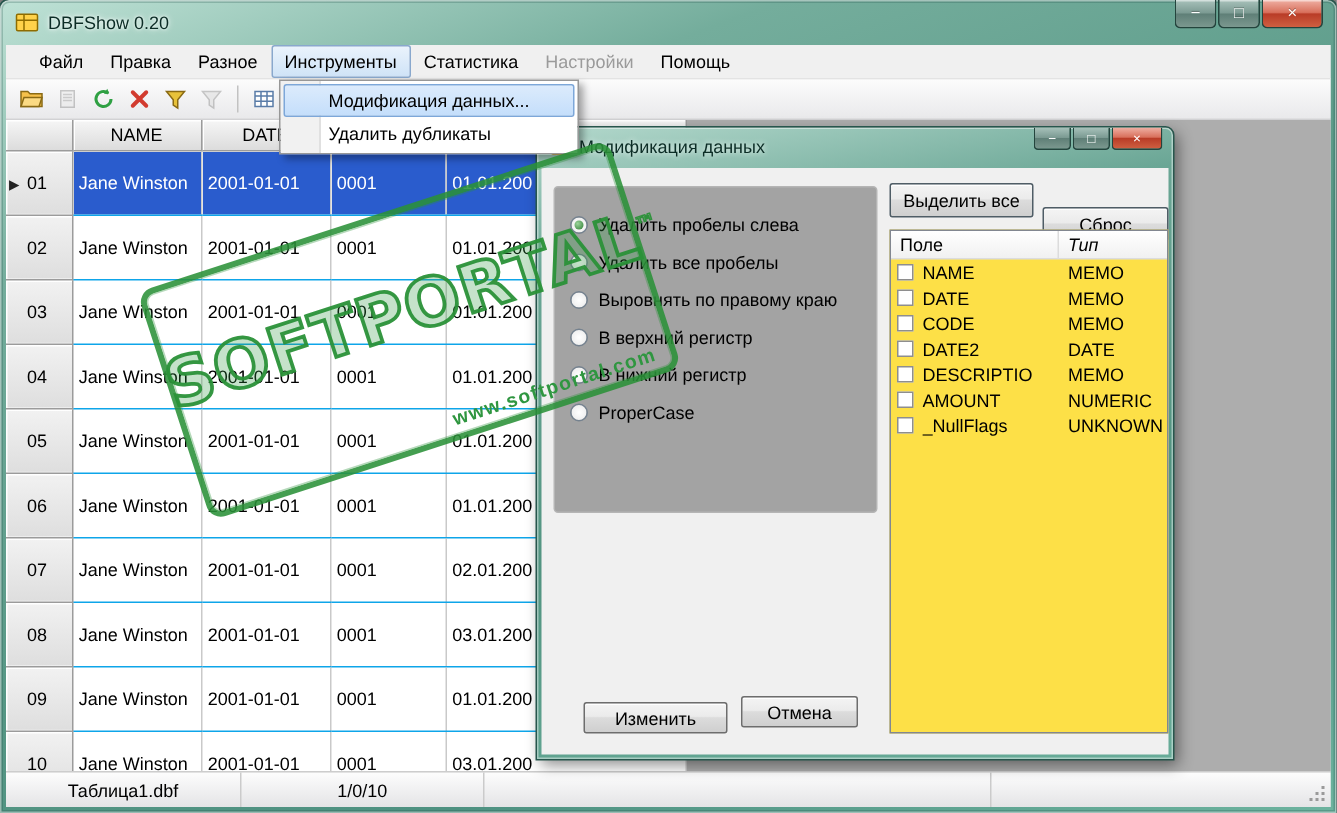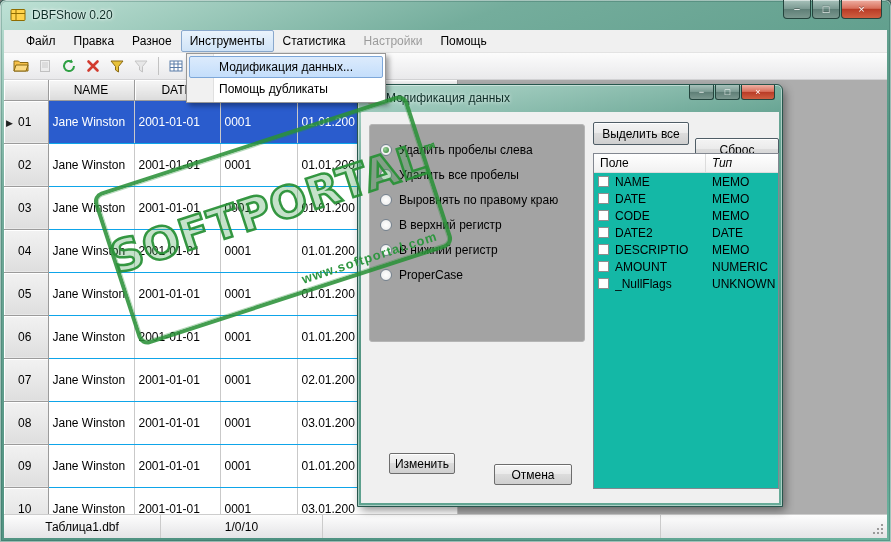--- a/index.html
+++ b/index.html
@@ -83,24 +83,24 @@
   .groupbox { position:absolute; left:8px; top:12px; width:216px; height:218px; border:1px solid #b5b5b5; border-radius:3px; padding-top:12px; background:#a3a3a3; }
   .radiorow { display:flex; align-items:center; height:25px; padding-left:10px; }
   .radio { width:12px; height:12px; border-radius:50%; border:1px solid #75828f; background:radial-gradient(#fff,#e9e9e9); margin-right:7px; position:relative; flex:0 0 auto; }
   .radio.on::after { content:""; position:absolute; left:2px; top:2px; width:6px; height:6px; border-radius:50%;
     background:radial-gradient(circle at 35% 35%, #9bd49b, #2e7d32); }
 
   .btn { position:absolute; display:flex; align-items:center; justify-content:center; border:1px solid #6d6d6d; border-radius:2px;
     background:linear-gradient(#f4f4f4,#ebebeb 45%,#dcdcdc 50%,#cfcfcf); box-shadow:inset 0 1px 0 #fff; cursor:default; }
   .btn-selectall { left:232px; top:10px; width:96px; height:23px; border-color:#4f5d66; }
   .btn-reset { left:334px; top:26px; width:84px; height:23px; border-color:#4f5d66; }
-  .btn-apply { left:28px; top:341px; width:66px; height:21px; }
+  .btn-apply { left:28px; top:356px; width:96px; height:21px; }
   .btn-cancel { left:133px; top:352px; width:78px; height:21px; }
 
-  .listbox { position:absolute; left:232px; top:41px; width:186px; height:336px; background:#14b8a6; border:1px solid #828790; }
+  .listbox { position:absolute; left:232px; top:41px; width:186px; height:336px; background:#fde047; border:1px solid #828790; }
   .lheader { display:flex; height:19px; background:linear-gradient(#ffffff,#f1f1f1); border-bottom:1px solid #dcdcdc; }
   .lh1 { width:112px; display:flex; align-items:center; padding-left:6px; border-right:1px solid #dcdcdc; }
   .lh2 { flex:1; display:flex; align-items:center; padding-left:6px;font-style:italic; }
   .lrow { display:flex; align-items:center; height:17px; }
   .cb { width:11px; height:11px; border:1px solid #8e8e8e; background:#fff; margin:0 6px 0 4px; flex:0 0 auto; }
   .lfield { width:90px; overflow:hidden; white-space:nowrap; }
   .ltype { padding-left:7px; }
 
   
   .stamp { position:absolute; left:108px; top:140px; width:330px; height:160px; z-index:60;
@@ -303,21 +303,21 @@
                 <rect x="1" y="9" width="2" height="2"></rect>
               </g>
             </svg>
         </span>
       </div>
     </div>
   </div>
 
   <div class="dropdown">
     <div class="dditem hl">Модификация данных...</div>
-    <div class="dditem">Помощь дубликаты</div>
+    <div class="dditem">Удалить дубликаты</div>
   </div>
 
   <div class="dialog">
     <div class="dtitle">
       <svg width="14" height="14" viewBox="0 0 16 16">
           <rect x="1" y="2.5" width="14" height="11" rx="1" fill="#ffd24a" stroke="#8f6c00"></rect>
           <path d="M1 6.5h14M6 2.5v11" stroke="#8f6c00" fill="none"></path>
         </svg>
       <span>Модификация данных</span>
     </div>

